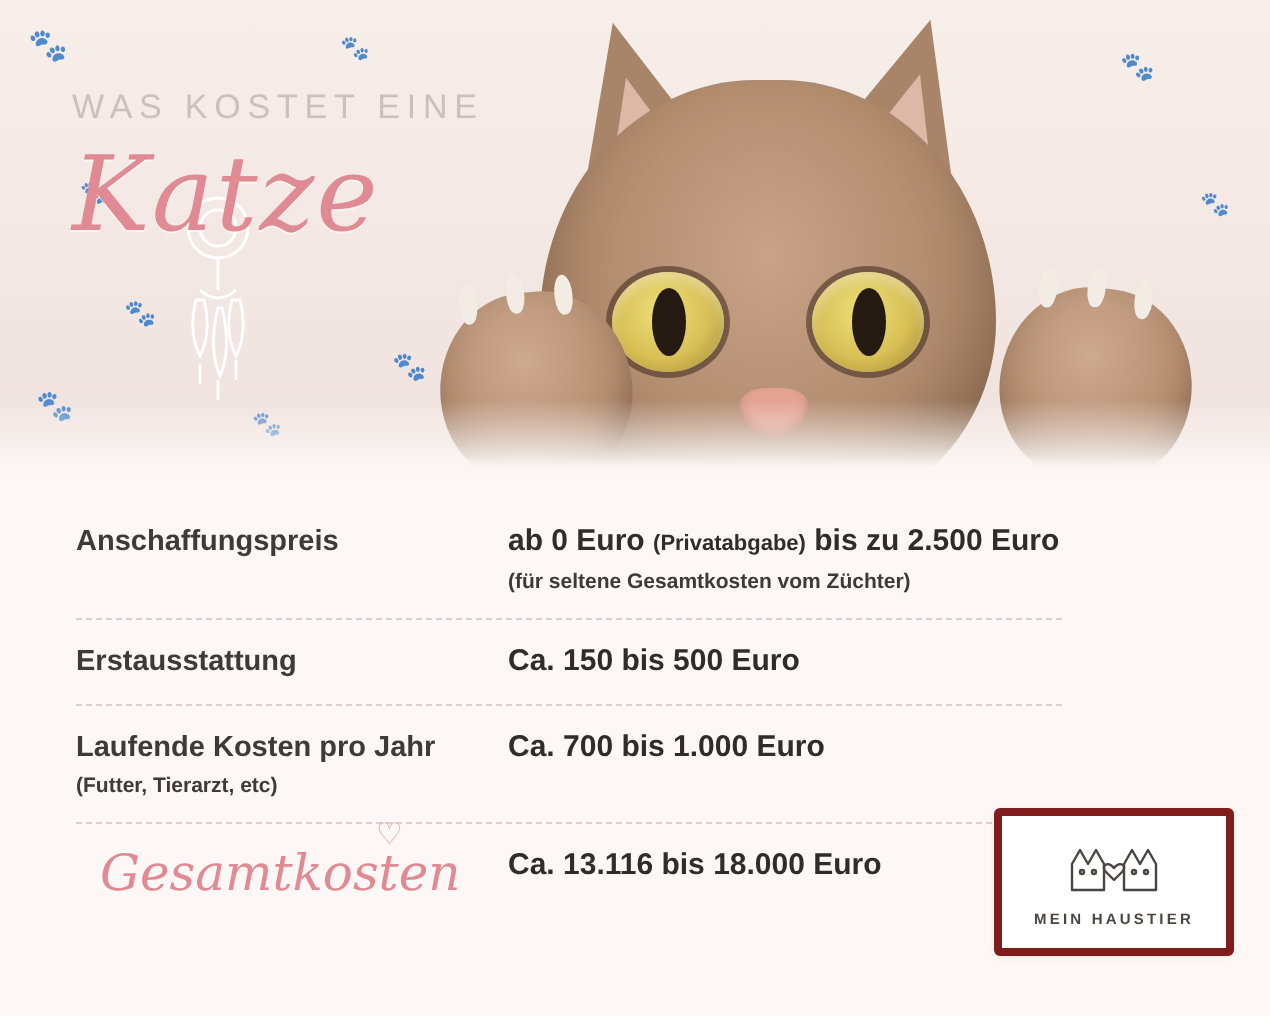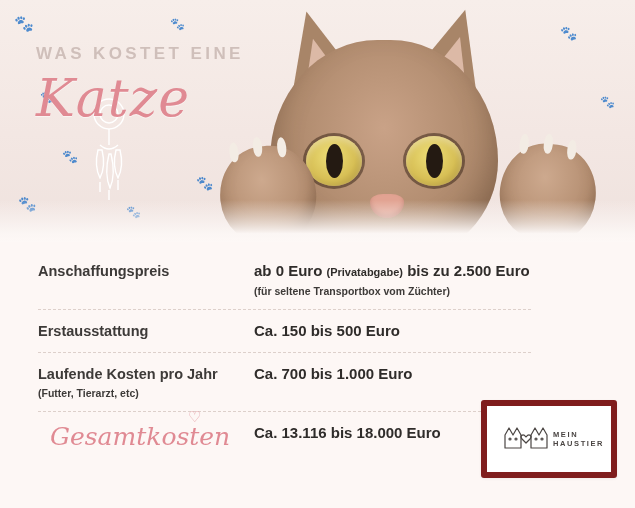--- a/index.html
+++ b/index.html
@@ -149,21 +149,21 @@
   .hero-text {
     position: absolute;
     left: 36px;
     top: 44px;
     z-index: 4;
   }
   .kicker {
     font-size: 17px;
     letter-spacing: 3.4px;
     color: #cfbfba;
-    font-weight: 700;
+    font-weight: 400;
     text-transform: uppercase;
     white-space: nowrap;
   }
   .headline {
     margin-top: 4px;
     font-family: "DejaVu Serif", serif;
     font-style: italic;
     font-size: 52px;
     color: #e08a93;
     letter-spacing: 1px;
@@ -250,29 +250,28 @@
   }
 
   
   .logo-badge {
     position: absolute;
     right: 18px;
     bottom: 30px;
     width: 112px;
     height: 66px;
     background: #ffffff;
-    border: 6px solid #7f1d1d;
+    border: 4px solid #7f1d1d;
     border-radius: 3px;
     box-shadow: 0 1px 3px rgba(0,0,0,.06);
     z-index: 9;
     display: flex;
-    flex-direction: row;
+    flex-direction: column;
     align-items: center;
     justify-content: center;
-    padding-left: 12px;
   }
   .logo-mark { margin-bottom: 3px; }
   .logo-text {
     font-size: 7.5px;
     letter-spacing: 1.6px;
     color: #4a4543;
     font-weight: 700;
     text-transform: uppercase;
   }
 </style>
@@ -344,21 +343,21 @@
     <div class="row">
       <div class="row-label">
         <div class="label-main">Anschaffungspreis</div>
       </div>
       <div class="row-value">
         <div class="value-main">
           <span>ab 0 Euro</span>
           <span class="small">(Privatabgabe)</span>
           <span>bis zu 2.500 Euro</span>
         </div>
-        <div class="value-sub">(für seltene Transportbox vom Züchter)</div>
+        <div class="value-sub">(für seltene Gesamtkosten vom Züchter)</div>
       </div>
     </div>
 
     <div class="row">
       <div class="row-label">
         <div class="label-main">Erstausstattung</div>
       </div>
       <div class="row-value">
         <div class="value-main">Ca. 150 bis 500 Euro</div>
       </div>

